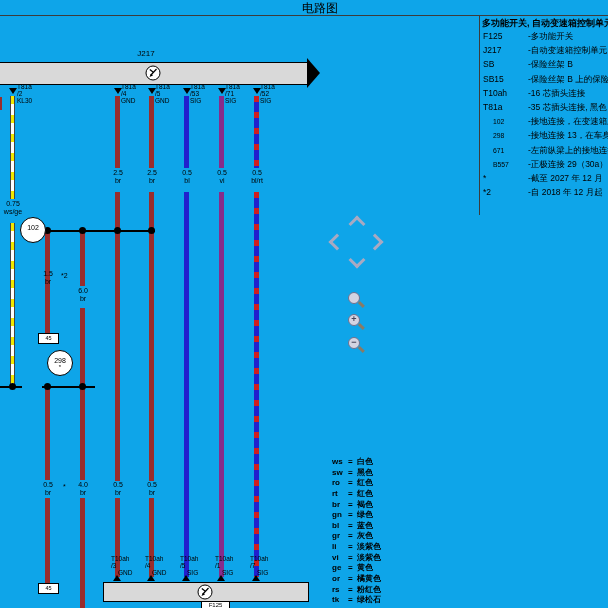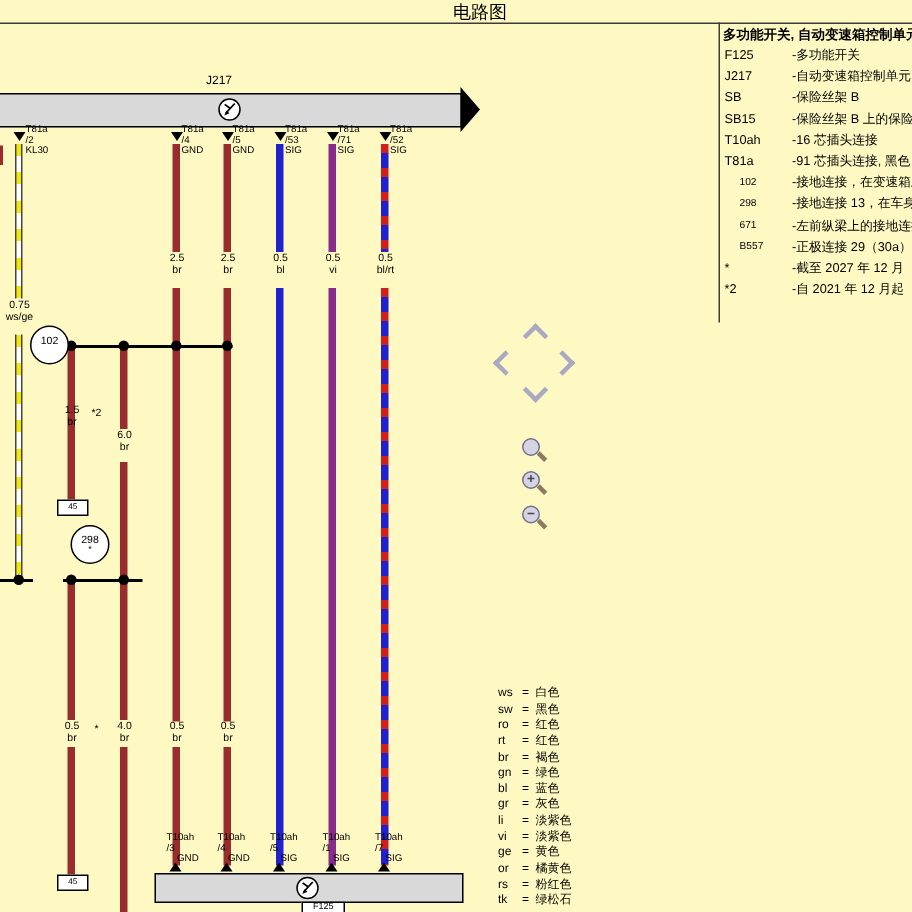--- a/index.html
+++ b/index.html
@@ -1,16 +1,16 @@
 <!DOCTYPE html>
 <html><head>
 <meta charset="utf-8">
 <style>
   html,body{margin:0;padding:0;background:#fff;}
-  #screen{position:relative;width:608px;height:608px;background:#fef9c3;overflow:hidden;
+  #screen{position:relative;width:608px;height:608px;background:#0ea5e9;overflow:hidden;
           font-family:"Liberation Sans","DejaVu Sans",sans-serif;color:#000;}
   .abs{position:absolute;}
   
   #page-title{left:302px;top:0;font-size:12px;}
   #top-rule{left:0;top:15px;width:608px;height:1px;background:#3c3c3c;}
   #legend-vline{left:479px;top:15px;width:1px;height:200px;background:#3c3c3c;}
   
   .gbox{background:#d9d9d9;border:1px solid #000;}
   .comp-label{font-size:8px;width:40px;text-align:center;}
   .arrow-right{width:0;height:0;border-top:15px solid transparent;border-bottom:15px solid transparent;border-left:13px solid #000;}
@@ -37,21 +37,21 @@
   .hook-u{position:absolute;width:0;height:0;border-left:4px solid transparent;border-right:4px solid transparent;border-bottom:6px solid #000;}
   
   #comp-legend{left:482px;top:17px;width:400px;}
   #comp-header{font-size:9px;font-weight:bold;white-space:nowrap;height:13px;}
   .crow{position:relative;height:14.2px;white-space:nowrap;font-size:8.5px;}
   .crow .ccode{position:absolute;left:1px;top:1px;}
   .crow.small .ccode{left:11px;top:3px;font-size:6.8px;}
   .crow .cdesc{position:absolute;left:46px;top:1px;}
   
   #color-legend{left:332px;top:456px;font-size:8px;}
-  .krow{height:10.65px;white-space:nowrap;}
+  .krow{height:10.65px;white-space:nowrap;font-weight:bold;}
   .kcode{display:inline-block;width:16px;}
   .keq{display:inline-block;width:9px;}
   
   .chev{position:absolute;width:9px;height:9px;border-top:3px solid #a9a9c2;border-right:3px solid #a9a9c2;}
   .chev.up{transform:rotate(-45deg);}
   .chev.rt{transform:rotate(45deg);}
   .chev.dn{transform:rotate(135deg);}
   .chev.lf{transform:rotate(-135deg);}
   .mag{position:absolute;width:12px;height:12px;box-sizing:border-box;border:1.5px solid #70708e;border-radius:50%;
        background:#d4d4e2;text-align:center;font-size:9px;line-height:9px;color:#44445a;font-weight:bold;cursor:pointer;}
@@ -278,21 +278,21 @@
         <div class="crow">
           <span class="ccode">SB15</span>
           <span class="cdesc">-保险丝架 B 上的保险丝</span>
         </div>
         <div class="crow">
           <span class="ccode">T10ah</span>
           <span class="cdesc">-16 芯插头连接</span>
         </div>
         <div class="crow">
           <span class="ccode">T81a</span>
-          <span class="cdesc">-91 芯插头连接, 黑色</span>
+          <span class="cdesc">-35 芯插头连接, 黑色</span>
         </div>
         <div class="crow small">
           <span class="ccode">102</span>
           <span class="cdesc">-接地连接，在变速箱上</span>
         </div>
         <div class="crow small">
           <span class="ccode">298</span>
           <span class="cdesc">-接地连接 13，在车身</span>
         </div>
         <div class="crow small">
@@ -302,21 +302,21 @@
         <div class="crow small">
           <span class="ccode">B557</span>
           <span class="cdesc">-正极连接 29（30a）</span>
         </div>
         <div class="crow">
           <span class="ccode">*</span>
           <span class="cdesc">-截至 2027 年 12 月</span>
         </div>
         <div class="crow">
           <span class="ccode">*2</span>
-          <span class="cdesc">-自 2021 年 12 月起</span>
+          <span class="cdesc">-自 2018 年 12 月起</span>
         </div>
       </div>
   </div>
 
   <div id="color-legend" class="abs">
       <div class="krow"><span class="kcode">ws</span><span class="keq">=</span><span class="kname">白色</span></div>
       <div class="krow"><span class="kcode">sw</span><span class="keq">=</span><span class="kname">黑色</span></div>
       <div class="krow"><span class="kcode">ro</span><span class="keq">=</span><span class="kname">红色</span></div>
       <div class="krow"><span class="kcode">rt</span><span class="keq">=</span><span class="kname">红色</span></div>
       <div class="krow"><span class="kcode">br</span><span class="keq">=</span><span class="kname">褐色</span></div>

